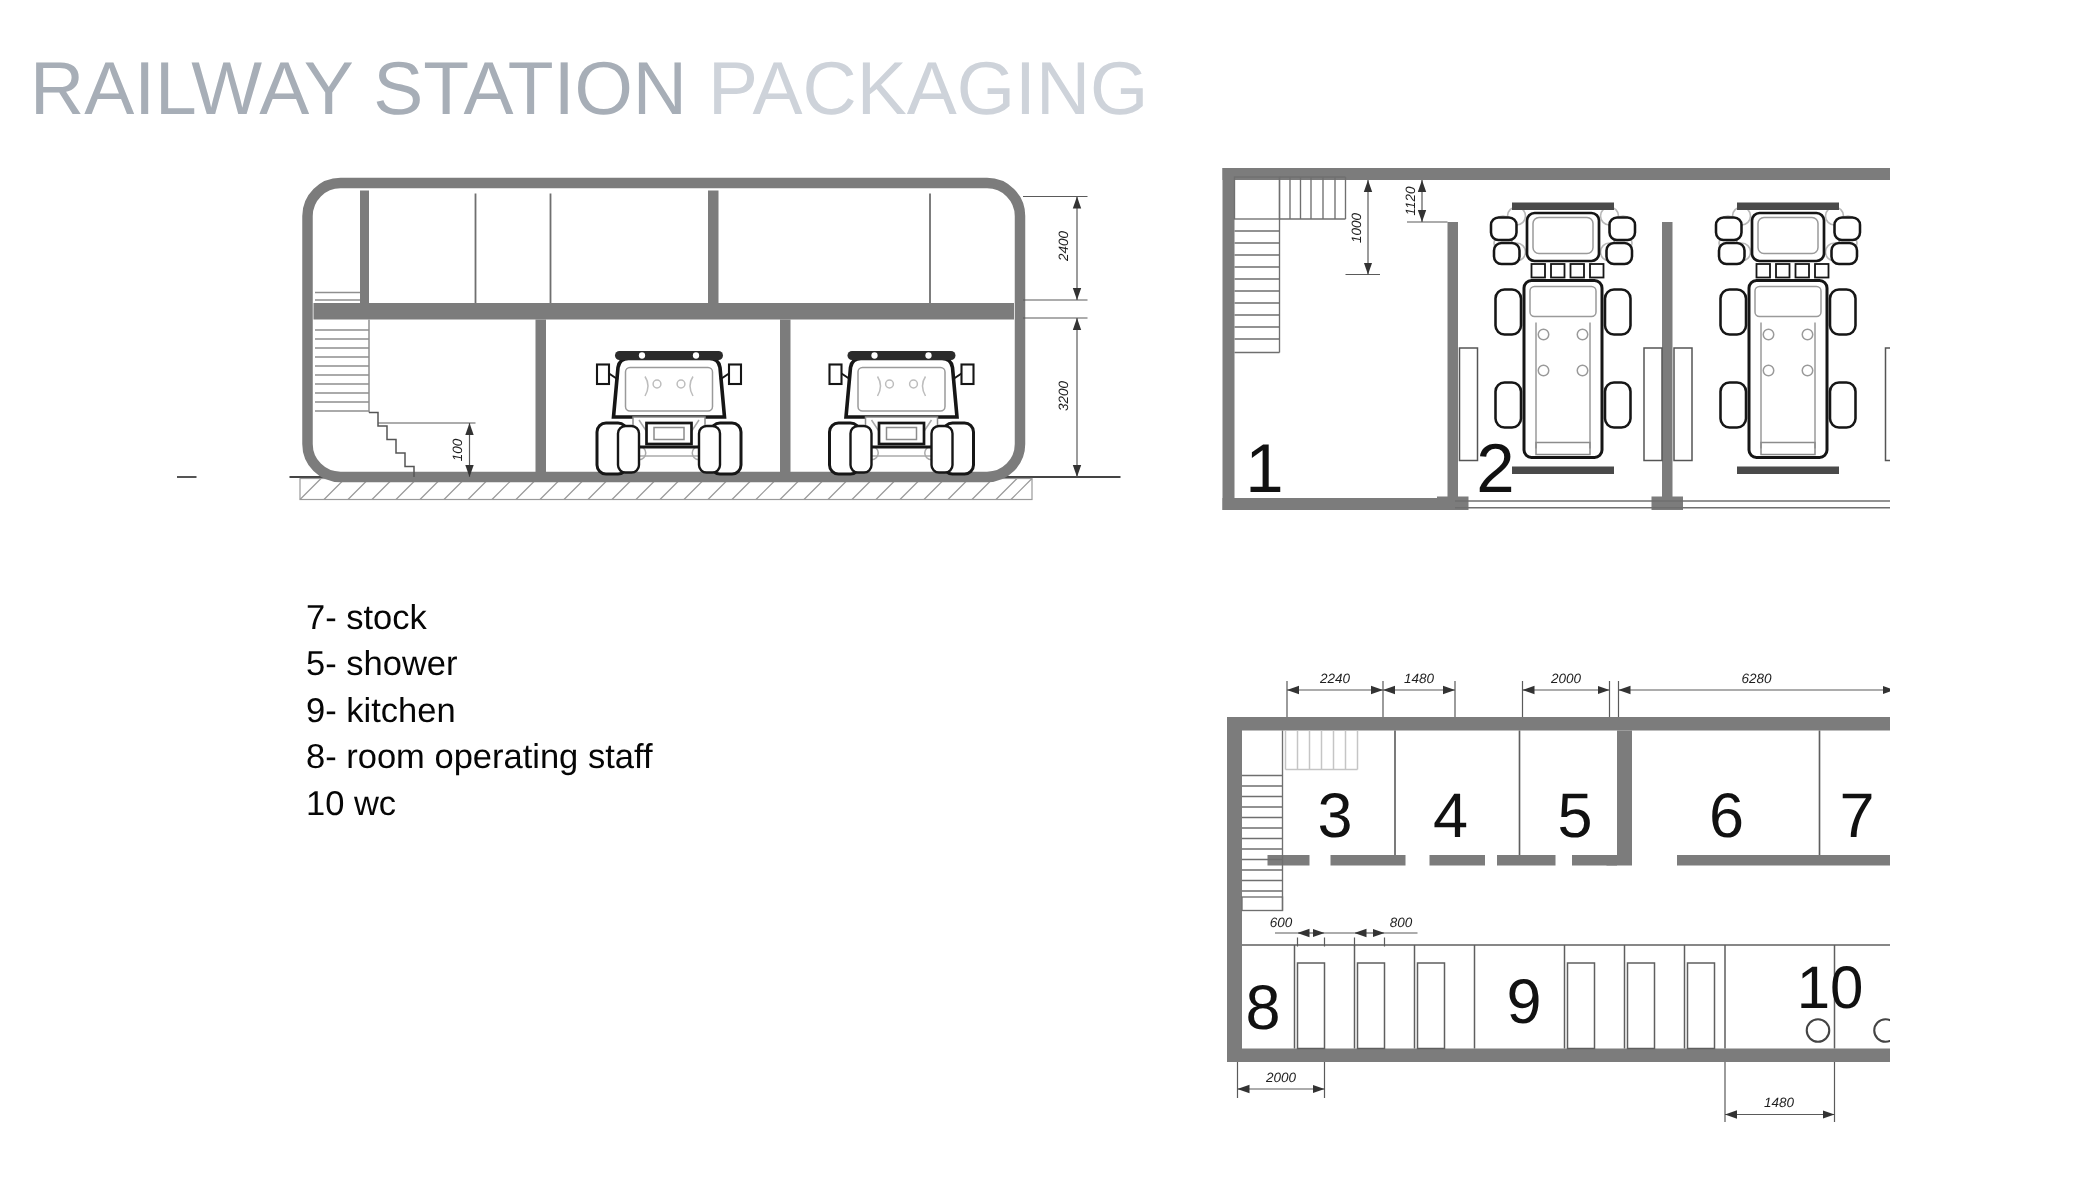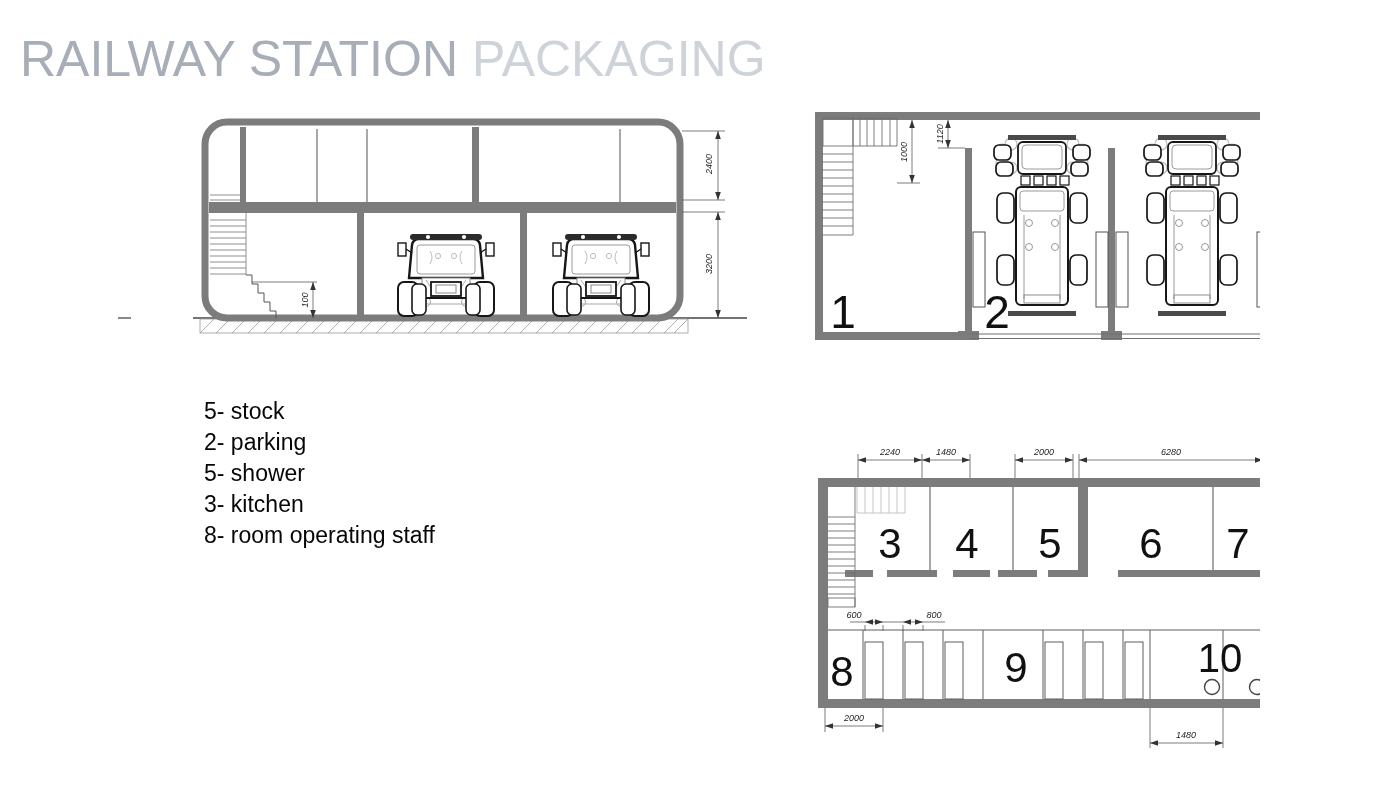--- a/index.html
+++ b/index.html
@@ -21,25 +21,25 @@
 </head>
 <body>
 
 <div class="stage">
 
   <div class="title">
     <span class="t1">RAILWAY STATION</span><span class="t2">PACKAGING</span>
   </div>
 
   <div class="legend">
-    <div>5- stock</div>
-    <div>2- parking</div>
+    <div>7- stock</div>
     <div>5- shower</div>
-    <div>3- kitchen</div>
+    <div>9- kitchen</div>
     <div>8- room operating staff</div>
+    <div>10 wc</div>
   </div>
 
   <svg class="svg-section" width="650" height="245" viewBox="0 0 650 245" xmlns="http://www.w3.org/2000/svg" xmlns:xlink="http://www.w3.org/1999/xlink">
     <defs>
       <marker id="arrS" viewBox="0 0 8 8" refX="8" refY="4" markerWidth="8" markerHeight="8" orient="auto-start-reverse" markerUnits="userSpaceOnUse">
         <path d="M8,4 L0,1.2 L0,6.8 Z" fill="#333"></path>
       </marker>
       <g id="truckF">
         <path d="M11,46 L14,13 Q15,7 21,7 L75,7 Q81,7 82,13 L85,46 Z" fill="#fff" stroke="#161616" stroke-width="2.4"></path>
         <rect x="19" y="13" width="58" height="29" rx="3" fill="none" stroke="#9a9a9a" stroke-width="1"></rect>

